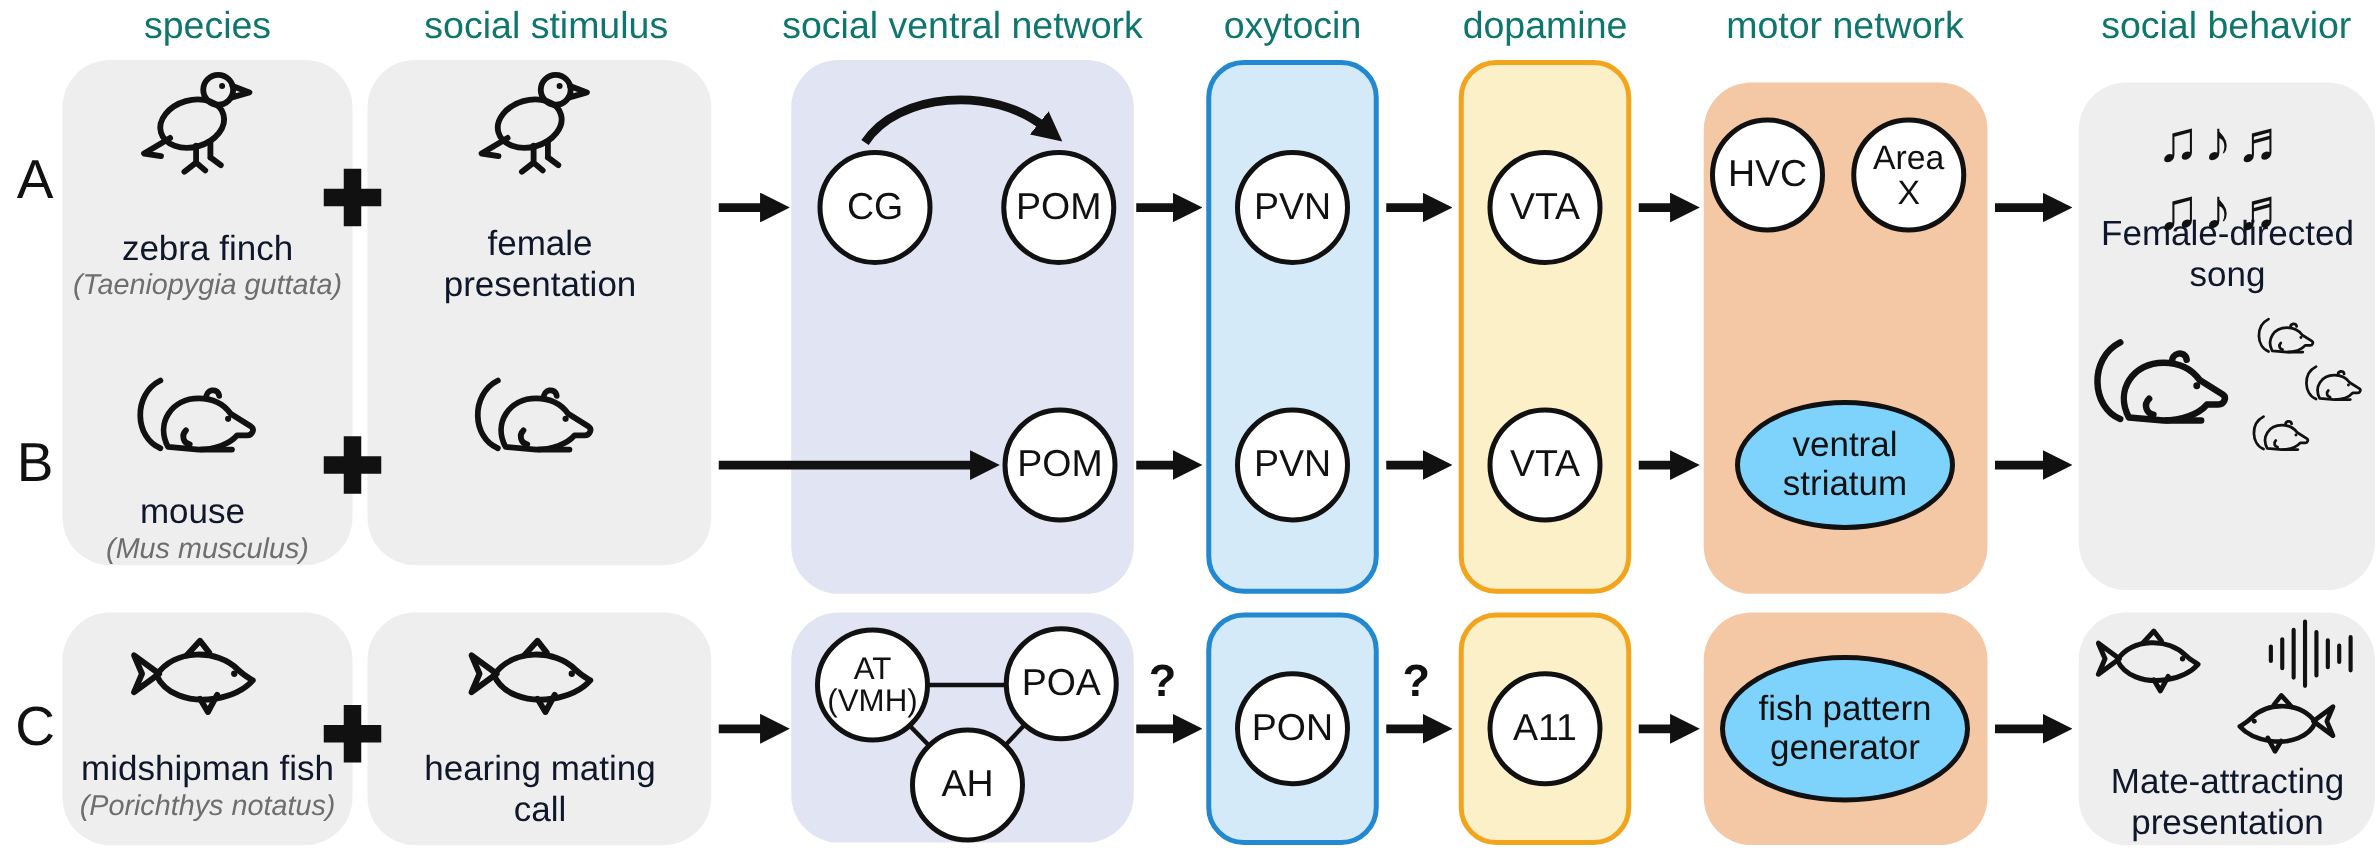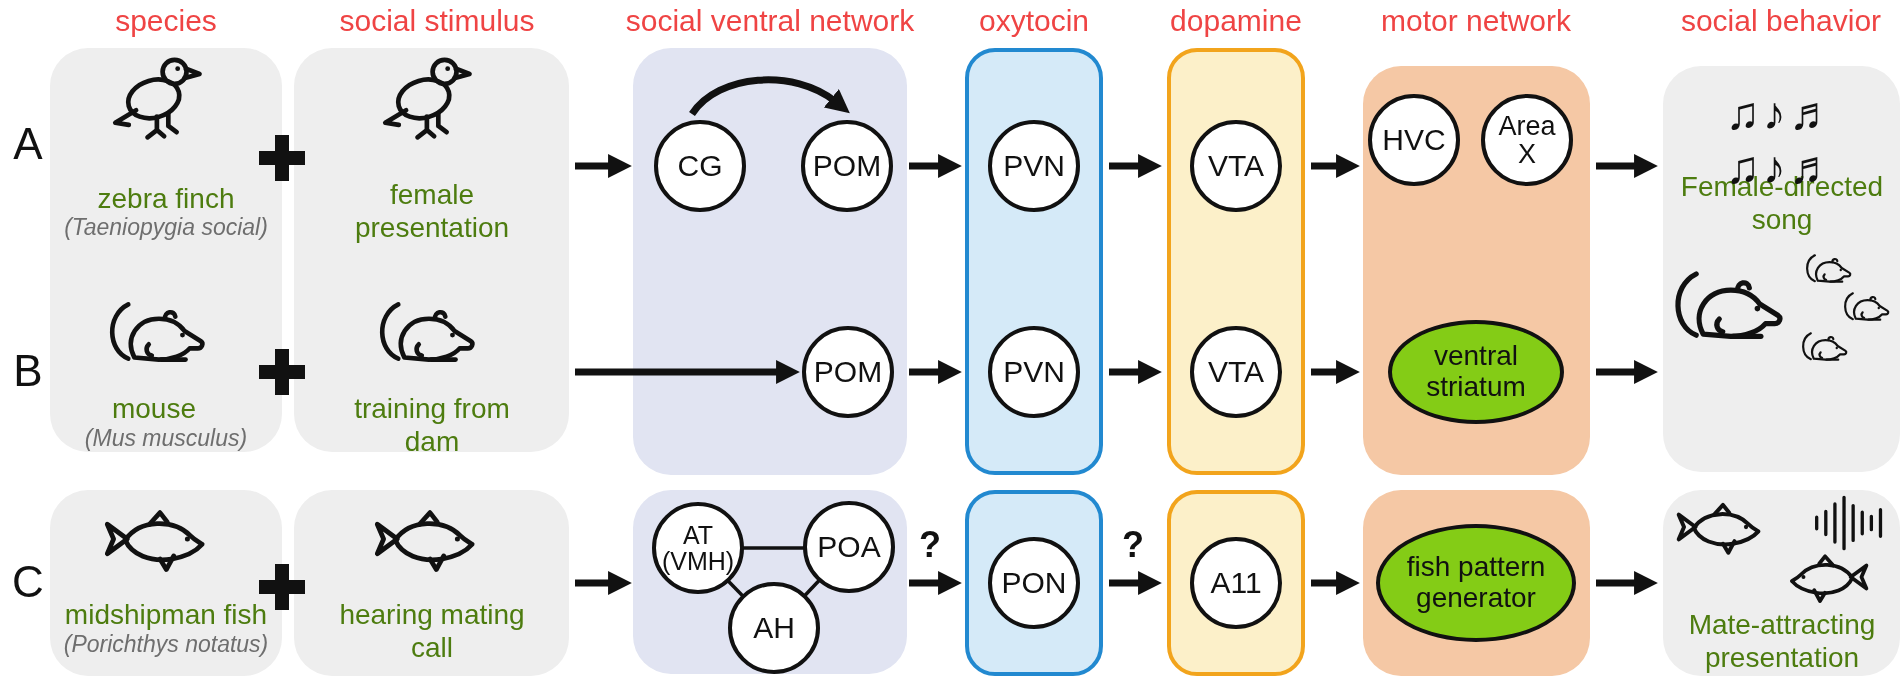--- a/index.html
+++ b/index.html
@@ -1,34 +1,34 @@
 <!DOCTYPE html>
 <html style="--gray-box: #EEEEEE; --network-fill: #E1E4F2; --oxytocin-fill: #D5EAF8; --oxytocin-border: #2289D0; --dopamine-fill: #FCF0C9; --dopamine-border: #F2A41C; --motor-fill: #F5C8A5; --latin-gray: #6E6E6E;"><head>
 <meta charset="utf-8">
 <style>
   html,body{margin:0;padding:0;background:#fff;}
   .stage{position:relative;width:1902px;height:686px;background:#fff;overflow:hidden;
          font-family:"Liberation Sans","DejaVu Sans",sans-serif;color:#111;}
   .col-header{position:absolute;top:4px;transform:translateX(-50%);font-size:30px;
-              white-space:nowrap;color:#ef4444;}
+              white-space:nowrap;color:#0f766e;}
   .row-label{position:absolute;width:48px;text-align:center;font-size:44px;color:#111;}
   .box{position:absolute;border-radius:38px;box-sizing:border-box;}
   .gray{background:var(--gray-box);}
   .lavender{background:var(--network-fill);}
   .blue{background:var(--oxytocin-fill);border:4px solid var(--oxytocin-border);border-radius:30px;}
   .yellow{background:var(--dopamine-fill);border:4px solid var(--dopamine-border);border-radius:30px;}
   .peach{background:var(--motor-fill);}
   .node{position:absolute;width:92px;height:92px;border:4px solid #111;border-radius:50%;
         background:#fff;display:flex;align-items:center;justify-content:center;text-align:center;
         font-size:30px;line-height:1.04;z-index:3;box-sizing:border-box;}
   .node .inner{width:84px;}
-  .enode{position:absolute;border:4px solid #111;border-radius:50%;background:#84cc16;display:flex;
+  .enode{position:absolute;border:4px solid #111;border-radius:50%;background:#7dd3fc;display:flex;
          align-items:center;justify-content:center;text-align:center;font-size:28px;line-height:1.1;
          z-index:3;box-sizing:border-box;}
-  .txt{position:absolute;text-align:center;font-size:28px;line-height:33px;color:#4d7c0f;}
+  .txt{position:absolute;text-align:center;font-size:28px;line-height:33px;color:#0f172a;}
   .latin{position:absolute;text-align:center;font-style:italic;color:var(--latin-gray);
          font-size:23px;line-height:26px;}
   .plus{position:absolute;width:46px;height:46px;}
   .plus::before{content:"";position:absolute;left:0;top:16px;width:46px;height:14px;background:#111;}
   .plus::after{content:"";position:absolute;left:16px;top:0;width:14px;height:46px;background:#111;}
   .plus .sr{position:absolute;opacity:0;font-size:8px;}
   .qmark{position:absolute;width:50px;text-align:center;font-size:36px;font-weight:bold;color:#111;}
   .overlay{position:absolute;left:0;top:0;z-index:1;}
   .icon{position:absolute;z-index:2;}
   .flip{transform:scaleX(-1);}
@@ -144,21 +144,21 @@
       <span class="sr">+</span>
     </div>
 
   <div class="qmark" style="left:905px;top:524px">?</div>
   <div class="qmark" style="left:1108px;top:524px">?</div>
 
   <svg class="icon" style="left:108px;top:50px" width="104" height="104">
       <use href="#bird-sym"></use>
     </svg>
   <div class="txt" style="left:50px;top:182px;width:232px">zebra finch</div>
-  <div class="latin" style="left:50px;top:214px;width:232px">(Taeniopygia social)</div>
+  <div class="latin" style="left:50px;top:214px;width:232px">(Taeniopygia guttata)</div>
   <svg class="icon" style="left:378px;top:50px" width="104" height="104">
       <use href="#bird-sym"></use>
     </svg>
   <div class="txt" style="left:337px;top:178px;width:190px">female presentation</div>
 
   <div class="node" style="left:654px;top:120px">
       <span class="inner">CG</span>
     </div>
   <div class="node" style="left:801px;top:120px">
       <span class="inner">POM</span>
@@ -180,21 +180,20 @@
   <div class="txt" style="left:1667px;top:170px;width:230px">Female-directed song</div>
 
   <svg class="icon" style="left:102px;top:285px" width="116" height="92">
       <use href="#mouse-sym"></use>
     </svg>
   <div class="txt" style="left:38px;top:392px;width:232px">mouse</div>
   <div class="latin" style="left:50px;top:425px;width:232px">(Mus musculus)</div>
   <svg class="icon" style="left:372px;top:285px" width="116" height="92">
       <use href="#mouse-sym"></use>
     </svg>
-  <div class="txt" style="left:337px;top:392px;width:190px">training from dam</div>
 
   <div class="node" style="left:802px;top:326px">
       <span class="inner">POM</span>
     </div>
   <div class="node" style="left:988px;top:326px">
       <span class="inner">PVN</span>
     </div>
   <div class="node" style="left:1190px;top:326px">
       <span class="inner">VTA</span>
     </div>

